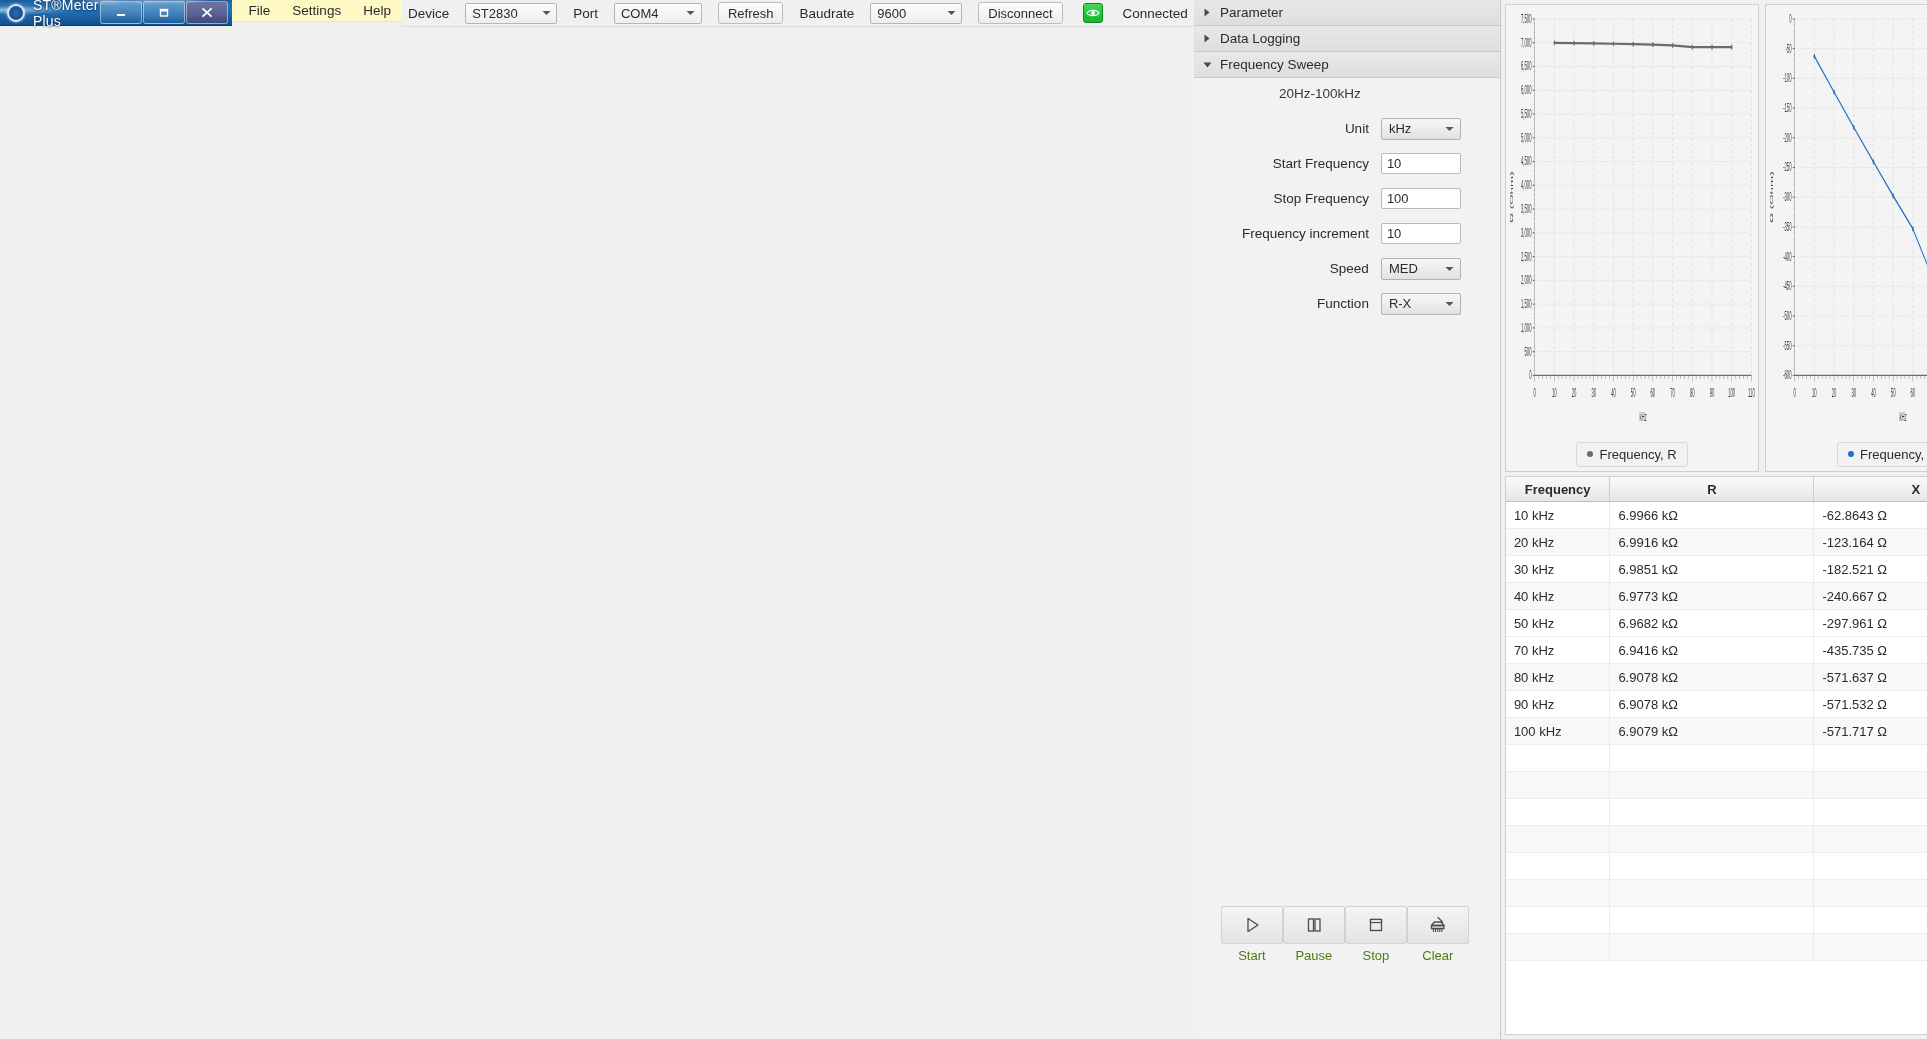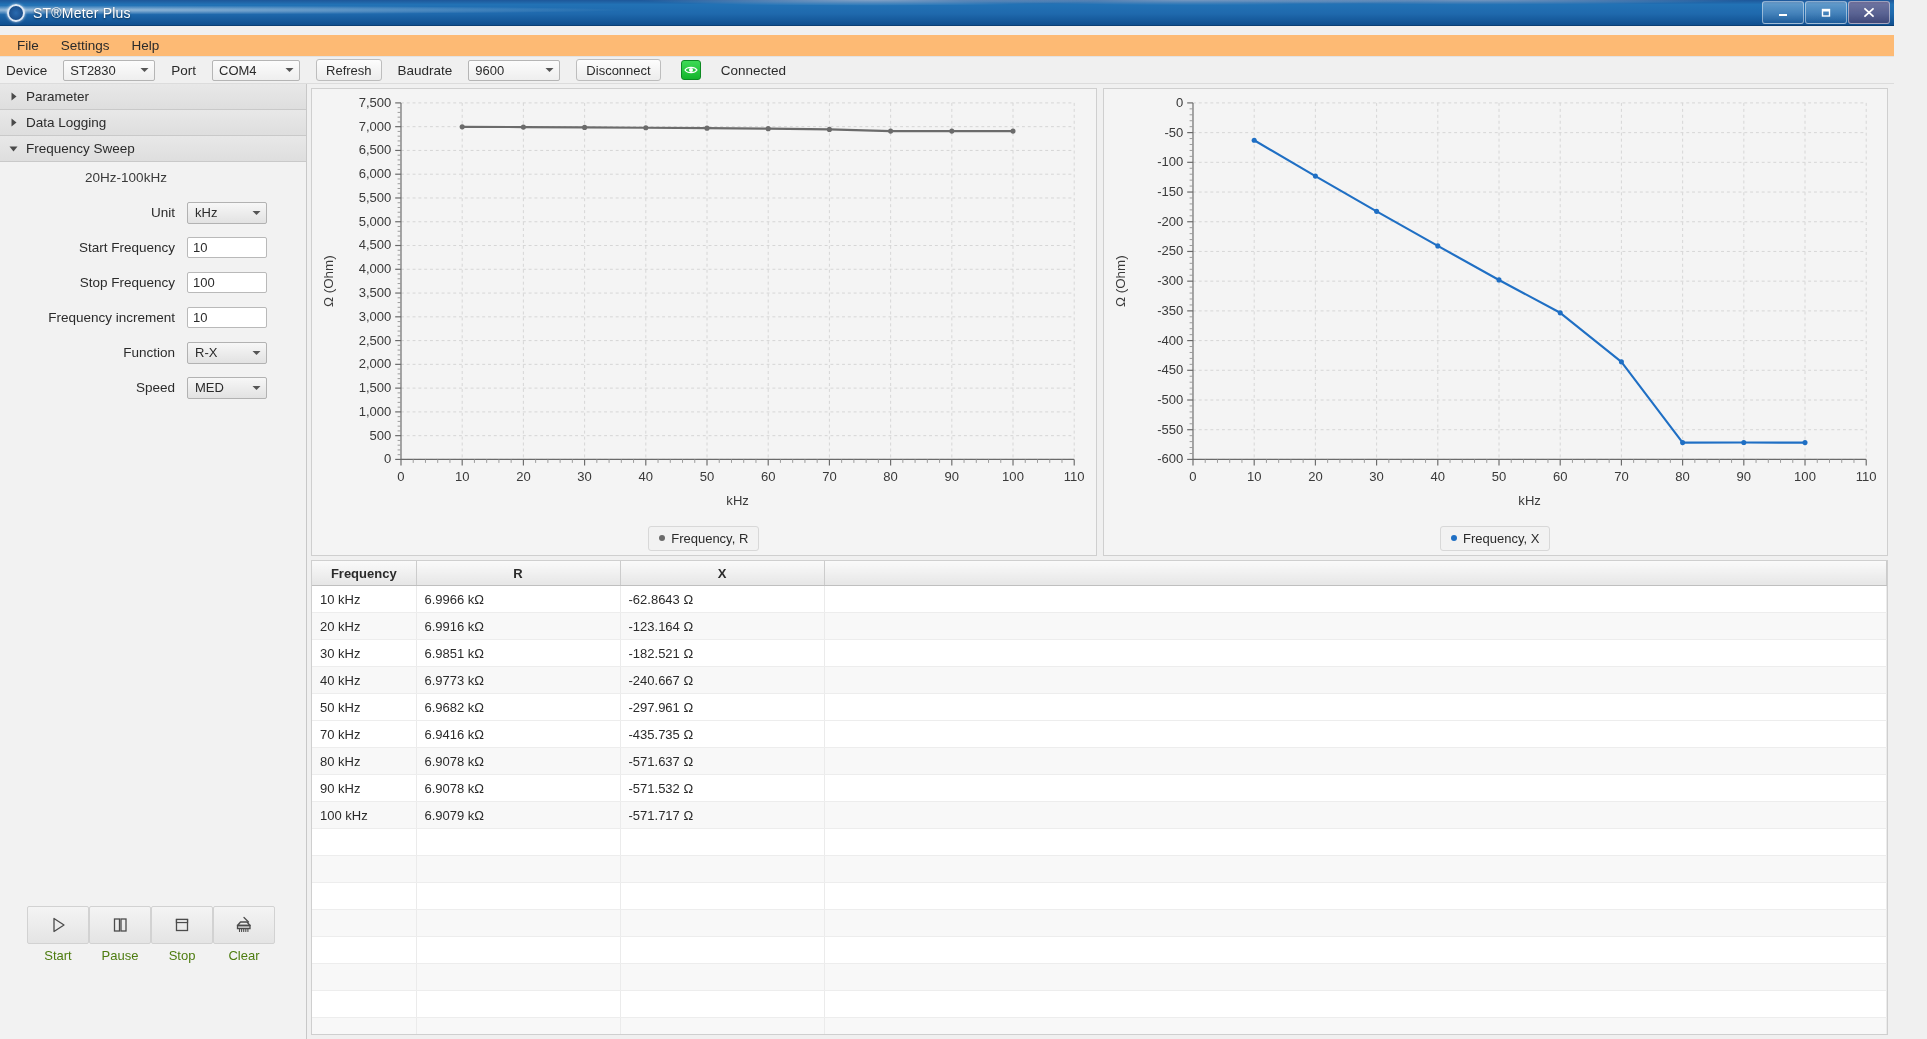--- a/index.html
+++ b/index.html
@@ -2,21 +2,21 @@
 <html><head>
 <meta charset="utf-8">
 <style>
   html,body{margin:0;padding:0;}
   body{
     width:1927px;height:1039px;overflow:hidden;
     font-family:"Liberation Sans", sans-serif;
     font-size:14px;color:#2a2a2a;background:#f0f0f0;
     -webkit-font-smoothing:antialiased;
   }
-  .app{position:relative;width:1894px;height:1039px;display:flex;flex-direction:column;}
+  .app{position:relative;width:1894px;height:1039px;display:flex;flex-direction:row;}
 
   
   .titlebar{
     height:25px;flex:0 0 25px;position:relative;
     background:linear-gradient(to bottom,#1e5799 0%,#2272b5 18%,#1f69ad 55%,#0f4f8f 100%);
     border-bottom:1px solid #0b3e73;
     display:flex;align-items:center;
   }
   .titlebar .glow{
     position:absolute;left:0;top:0;right:0;height:25px;
@@ -42,21 +42,21 @@
     background:linear-gradient(to bottom,rgba(255,255,255,.30),rgba(255,255,255,.05));
     border:1px solid rgba(255,255,255,.45);border-radius:3px;
     color:#fff;font-size:13px;text-shadow:0 1px 1px rgba(0,0,0,.5);
   }
   .win-btn.close{background:linear-gradient(to bottom,rgba(255,120,120,.35),rgba(200,40,40,.25));}
   .win-btn svg{display:block;}
 
   
   .menubar{
     height:21px;flex:0 0 21px;display:flex;align-items:center;
-    background:#fdba74;border-bottom:1px solid #e3e3e3;padding-left:6px;margin-top:9px;
+    background:#fef9c3;border-bottom:1px solid #e3e3e3;padding-left:6px;
   }
   .menu-item{padding:2px 11px;font-size:13.5px;color:#2b2b2b;}
 
   
   .toolbar{
     height:26px;flex:0 0 26px;display:flex;align-items:center;gap:16px;
     background:#f0f0f0;padding:0 6px;border-bottom:1px solid #dcdcdc;
   }
   .tb-label{font-size:13.5px;color:#2b2b2b;white-space:nowrap;}
   .combo{
@@ -316,38 +316,38 @@
           </div>
 
           <div class="frow">
             <div class="lab">Frequency increment</div>
             <div class="field">
               <div class="tinput">10</div>
             </div>
           </div>
 
           <div class="frow">
-            <div class="lab">Function</div>
+            <div class="lab">Speed</div>
             <div class="field">
               <div class="sel">
-                <span class="val">R-X</span>
+                <span class="val">MED</span>
                 <span class="arrow">
                   <svg width="9" height="6" viewBox="0 0 9 6">
                       <path d="M0.5 1 L4.5 5 L8.5 1" fill="#555"></path>
                     </svg>
                 </span>
               </div>
             </div>
           </div>
 
           <div class="frow">
-            <div class="lab">Speed</div>
+            <div class="lab">Function</div>
             <div class="field">
               <div class="sel">
-                <span class="val">MED</span>
+                <span class="val">R-X</span>
                 <span class="arrow">
                   <svg width="9" height="6" viewBox="0 0 9 6">
                       <path d="M0.5 1 L4.5 5 L8.5 1" fill="#555"></path>
                     </svg>
                 </span>
               </div>
             </div>
           </div>
 
         </div>

